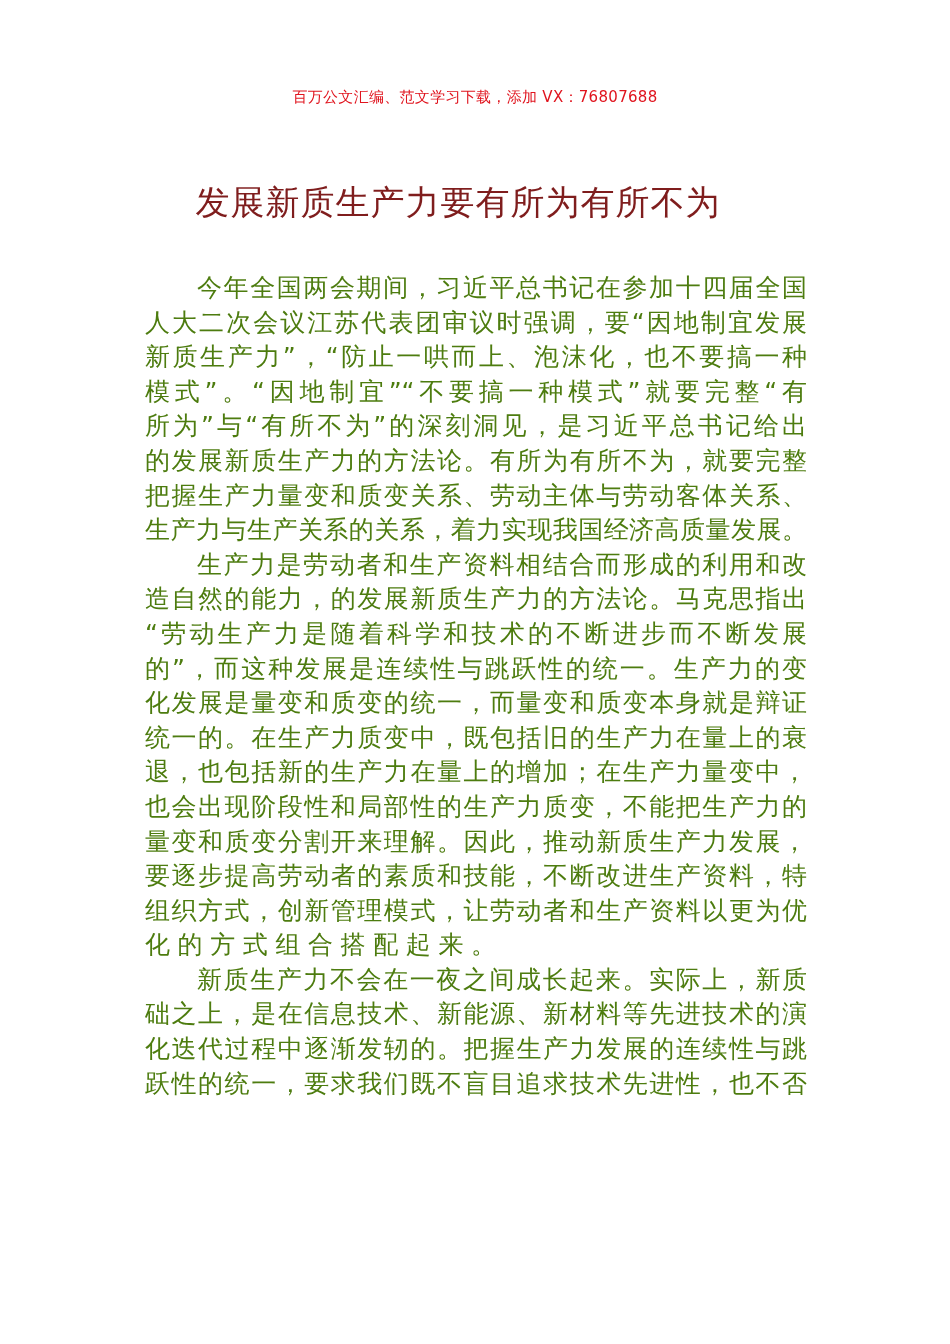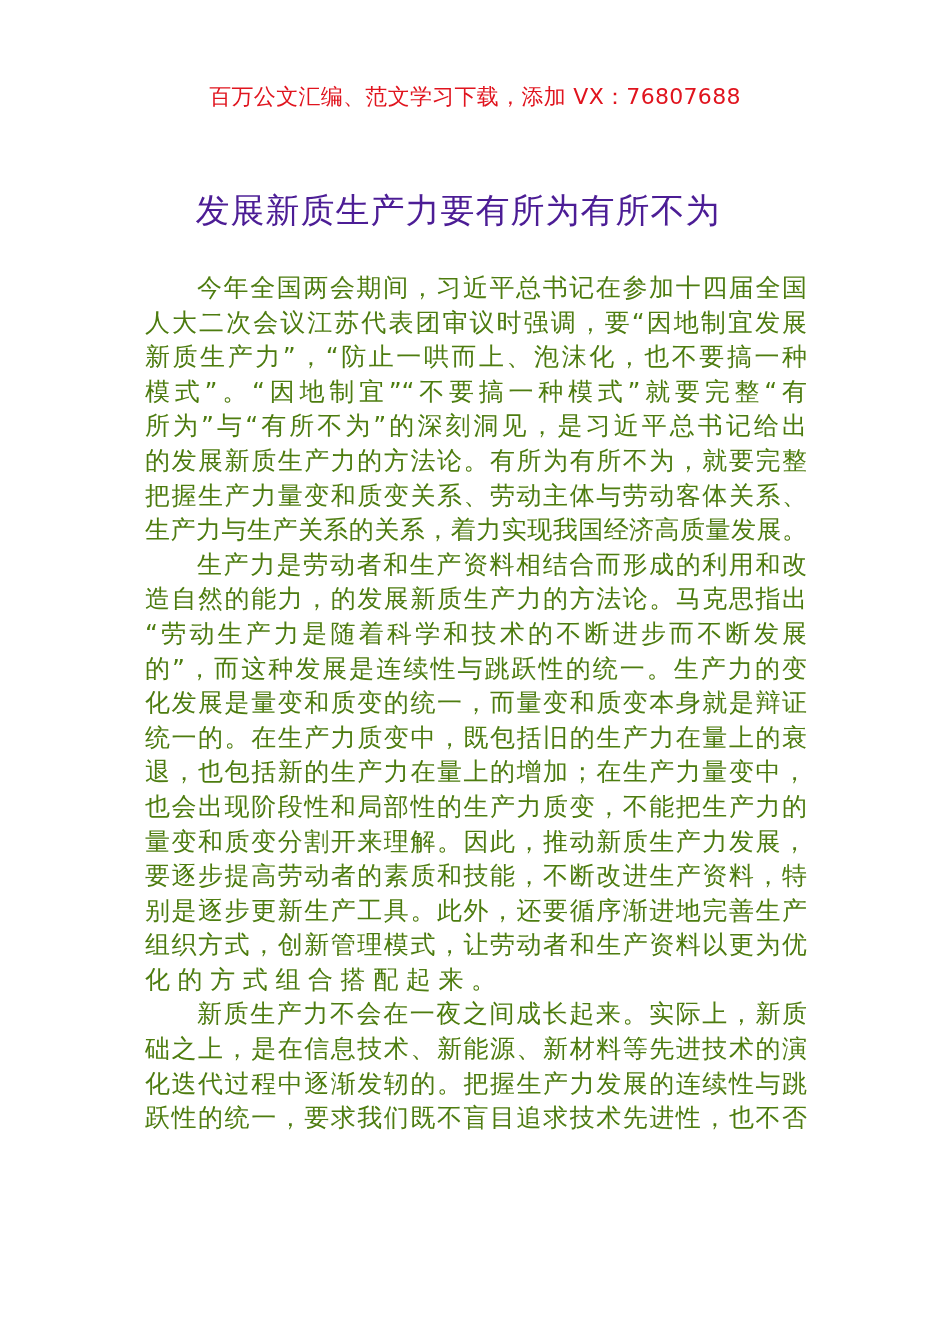--- a/index.html
+++ b/index.html
@@ -20,36 +20,35 @@
       width: 950px;
       height: 1344px;
       background: #ffffff;
     }
     .header-banner {
       position: absolute;
       top: 84px;
       left: 0;
       width: 950px;
       text-align: center;
-      font-size: 22px;
+      font-size: 15px;
       line-height: 26px;
       color: #e0141e;
       letter-spacing: 0.3px;
     }
     .doc-title {
       position: absolute;
       top: 178px;
       left: 0;
       width: 916px;
       text-align: center;
       font-size: 34px;
       line-height: 48px;
-      color: #4c1d95;
+      color: #7f1d1d;
       letter-spacing: 1px;
-      margin-top: 8px;
     }
     .body-text {
       position: absolute;
       top: 271px;
       left: 145px;
       width: 662px;
       color: #4d7c0f;
       font-size: 25px;
     }
     .line {
@@ -86,21 +85,20 @@
       <div class="line indent">生产力是劳动者和生产资料相结合而形成的利用和改</div>
       <div class="line">造自然的能力，的发展新质生产力的方法论。马克思指出</div>
       <div class="line">“劳动生产力是随着科学和技术的不断进步而不断发展</div>
       <div class="line">的”，而这种发展是连续性与跳跃性的统一。生产力的变</div>
       <div class="line">化发展是量变和质变的统一，而量变和质变本身就是辩证</div>
       <div class="line">统一的。在生产力质变中，既包括旧的生产力在量上的衰</div>
       <div class="line">退，也包括新的生产力在量上的增加；在生产力量变中，</div>
       <div class="line">也会出现阶段性和局部性的生产力质变，不能把生产力的</div>
       <div class="line">量变和质变分割开来理解。因此，推动新质生产力发展，</div>
       <div class="line">要逐步提高劳动者的素质和技能，不断改进生产资料，特</div>
-      <div class="line">别是逐步更新生产工具。此外，还要循序渐进地完善生产</div>
       <div class="line">组织方式，创新管理模式，让劳动者和生产资料以更为优</div>
       <div class="line short">化的方式组合搭配起来。</div>
       <div class="line indent">新质生产力不会在一夜之间成长起来。实际上，新质</div>
       <div class="line">础之上，是在信息技术、新能源、新材料等先进技术的演</div>
       <div class="line">化迭代过程中逐渐发轫的。把握生产力发展的连续性与跳</div>
       <div class="line">跃性的统一，要求我们既不盲目追求技术先进性，也不否</div>
     </div>
 </div>
 
 </body></html>

